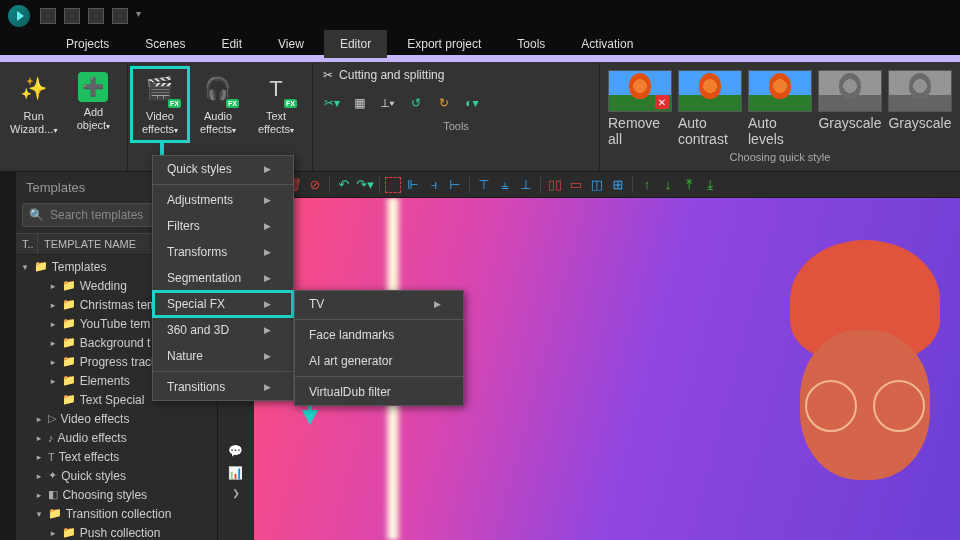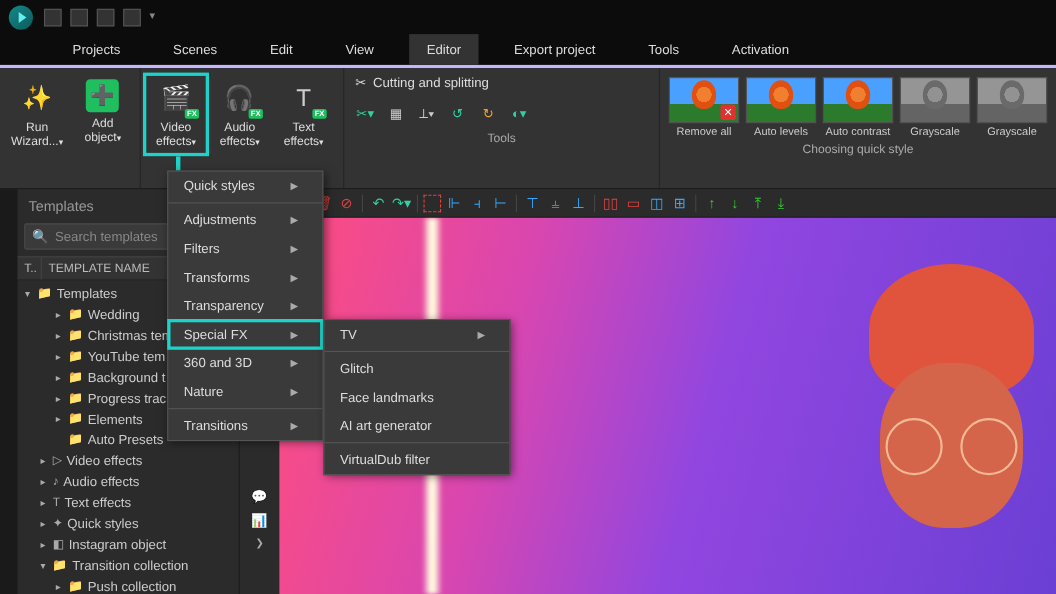--- a/index.html
+++ b/index.html
@@ -2,21 +2,21 @@
 <html><head>
 <meta charset="utf-8">
 <style>
 * { margin: 0; padding: 0; box-sizing: border-box; font-family: "Segoe UI", Arial, sans-serif; }
 body { width: 960px; height: 540px; background: #1a1a1a; color: #ccc; font-size: 12px; overflow: hidden; position: relative; }
 .titlebar { height: 32px; background: #0c0c0c; display: flex; align-items: center; padding: 0 8px; gap: 10px; }
 .app-icon { width: 22px; height: 22px; border-radius: 50%; background: linear-gradient(135deg,#148a8a,#0d5a5a); display: flex; align-items: center; justify-content: center; }
 .app-icon::after { content: ''; width: 0; height: 0; border-left: 7px solid #6ee; border-top: 5px solid transparent; border-bottom: 5px solid transparent; margin-left: 2px; }
 .qat { display: flex; gap: 8px; }
 .qat-icon { width: 16px; height: 16px; background: #333; border: 1px solid #555; }
-.menubar { height: 30px; background: #0c0c0c; display: flex; align-items: flex-end; padding: 0 50px; gap: 16px; border-bottom: 3px solid #c4b5fd; }
+.menubar { height: 30px; background: #0c0c0c; display: flex; align-items: center; padding: 0 50px; gap: 4px; border-bottom: 7px solid #c4b5fd; }
 .menu-item { padding: 7px 16px; color: #ddd; cursor: pointer; }
 .menu-item.active { background: #333; }
 .ribbon { height: 110px; background: #333; display: flex; border-bottom: 1px solid #1a1a1a; }
 .ribbon-group { display: flex; flex-direction: column; border-right: 1px solid #252525; }
 .ribbon-buttons { flex: 1; display: flex; align-items: flex-start; padding: 6px 4px; gap: 2px; }
 .ribbon-btn { display: flex; flex-direction: column; align-items: center; justify-content: flex-start; padding: 4px 6px; cursor: pointer; text-align: center; min-width: 56px; }
 .ribbon-btn .ric { width: 34px; height: 34px; margin-bottom: 4px; display: flex; align-items: center; justify-content: center; font-size: 22px; }
 .ribbon-btn .rlabel { font-size: 11px; line-height: 13px; color: #ddd; white-space: pre; }
 .ribbon-label { text-align: center; font-size: 11px; color: #aaa; padding: 2px 0 4px; }
 .badge-fx { position: relative; }
@@ -26,21 +26,21 @@
 .tools-top { padding: 6px 10px; color: #ddd; font-size: 12px; display: flex; align-items: center; gap: 6px; }
 .tools-icons { display: flex; gap: 10px; padding: 6px 10px; align-items: center; }
 .sm-ic { width: 18px; height: 18px; display: flex; align-items: center; justify-content: center; }
 .quickstyle { display: flex; flex-direction: column; }
 .thumbs { display: flex; gap: 6px; padding: 8px 8px 2px; }
 .thumb { display: flex; flex-direction: column; align-items: center; gap: 3px; cursor: pointer; }
 .thumb-img { width: 64px; height: 42px; background: linear-gradient(#4aa0ff 60%, #2c7a2c 60%); position: relative; border: 1px solid #555; }
 .thumb-img.gray { filter: grayscale(1); }
 .thumb-img::after { content: ''; position: absolute; left: 50%; top: 38%; width: 22px; height: 26px; background: radial-gradient(circle,#f08030 40%,#e05010 41%); border-radius: 50% 50% 45% 45%; transform: translate(-50%,-50%); }
 .thumb-img.remove::before { content: '✕'; position: absolute; right: 2px; bottom: 2px; background: #e03030; color: #fff; font-size: 10px; width: 14px; height: 14px; display: flex; align-items: center; justify-content: center; border-radius: 2px; }
-.thumb-lbl { font-size: 10px; color: #ccc; text-align: center; }
+.thumb-lbl { font-size: 14px; color: #ccc; }
 .mainrow { display: flex; height: calc(540px - 32px - 30px - 110px); }
 .sidebar { width: 202px; background: #2b2b2b; display: flex; flex-direction: column; border-right: 1px solid #1a1a1a; margin-left: 16px; }
 .side-title { padding: 8px 10px; color: #999; font-size: 13px; }
 .search { margin: 0 6px 6px; background: #3a3a3a; border: 1px solid #4a4a4a; border-radius: 2px; padding: 4px 6px; color: #888; display: flex; align-items: center; gap: 6px; }
 .tbl-head { display: flex; background: #333; border-top: 1px solid #444; border-bottom: 1px solid #222; }
 .tbl-head span { padding: 4px 6px; font-size: 11px; color: #bbb; }
 .tree { flex: 1; overflow: hidden; padding: 2px 0; }
 .tree-row { display: flex; align-items: center; padding: 2.5px 4px; gap: 4px; color: #ccc; cursor: pointer; white-space: nowrap; }
 .tree-row .arr { width: 10px; text-align: center; color: #aaa; font-size: 9px; }
 .tree-row .fld { color: #aaa; font-size: 11px; }
@@ -139,25 +139,25 @@
     <div class="ribbon-label">Tools</div>
   </div>
   <div class="ribbon-group quickstyle" style="flex:1;border-right:none">
     <div class="thumbs" id="thumbs">
         <div class="thumb">
           <div class="thumb-img remove"></div>
           <div class="thumb-lbl">Remove all</div>
         </div>
         <div class="thumb">
           <div class="thumb-img"></div>
+          <div class="thumb-lbl">Auto contrast</div>
+        </div>
+        <div class="thumb">
+          <div class="thumb-img"></div>
           <div class="thumb-lbl">Auto levels</div>
-        </div>
-        <div class="thumb">
-          <div class="thumb-img"></div>
-          <div class="thumb-lbl">Auto contrast</div>
         </div>
         <div class="thumb">
           <div class="thumb-img gray"></div>
           <div class="thumb-lbl">Grayscale</div>
         </div>
         <div class="thumb">
           <div class="thumb-img gray"></div>
           <div class="thumb-lbl">Grayscale</div>
         </div>
       </div>
@@ -208,21 +208,21 @@
           <span>Progress track</span>
         </div>
         <div class="tree-row ind2">
           <span class="arr">▸</span>
           <span class="fld">📁</span>
           <span>Elements</span>
         </div>
         <div class="tree-row ind2">
           <span class="arr"></span>
           <span class="fld">📁</span>
-          <span>Auto Presets</span>
+          <span>Text Special</span>
         </div>
         <div class="tree-row ind1">
           <span class="arr">▸</span>
           <span class="fld">▷</span>
           <span>Video effects</span>
         </div>
         <div class="tree-row ind1">
           <span class="arr">▸</span>
           <span class="fld">♪</span>
           <span>Audio effects</span>
@@ -233,21 +233,21 @@
           <span>Text effects</span>
         </div>
         <div class="tree-row ind1">
           <span class="arr">▸</span>
           <span class="fld">✦</span>
           <span>Quick styles</span>
         </div>
         <div class="tree-row ind1">
           <span class="arr">▸</span>
           <span class="fld">◧</span>
-          <span>Instagram object</span>
+          <span>Choosing styles</span>
         </div>
         <div class="tree-row ind1">
           <span class="arr">▾</span>
           <span class="fld">📁</span>
           <span>Transition collection</span>
         </div>
         <div class="tree-row ind2">
           <span class="arr">▸</span>
           <span class="fld">📁</span>
           <span>Push collection</span>
@@ -316,21 +316,21 @@
     </div>
     <div class="ctx-item">
       <span>Filters</span>
       <span class="sub-arr">▶</span>
     </div>
     <div class="ctx-item">
       <span>Transforms</span>
       <span class="sub-arr">▶</span>
     </div>
     <div class="ctx-item">
-      <span>Transparency</span>
+      <span>Segmentation</span>
       <span class="sub-arr">▶</span>
     </div>
     <div class="ctx-item hl-box">
       <span>Special FX</span>
       <span class="sub-arr">▶</span>
     </div>
     <div class="ctx-item">
       <span>360 and 3D</span>
       <span class="sub-arr">▶</span>
     </div>
@@ -344,23 +344,20 @@
       <span class="sub-arr">▶</span>
     </div>
   </div>
 
 <div class="ctx-menu" id="ctx2" style="left:294px;top:290px;width:170px">
     <div class="ctx-item">
       <span>TV</span>
       <span class="sub-arr">▶</span>
     </div>
     <div class="ctx-sep"></div>
-    <div class="ctx-item">
-      <span>Glitch</span>
-    </div>
     <div class="ctx-item">
       <span>Face landmarks</span>
     </div>
     <div class="ctx-item">
       <span>AI art generator</span>
     </div>
     <div class="ctx-sep"></div>
     <div class="ctx-item">
       <span>VirtualDub filter</span>
     </div>

